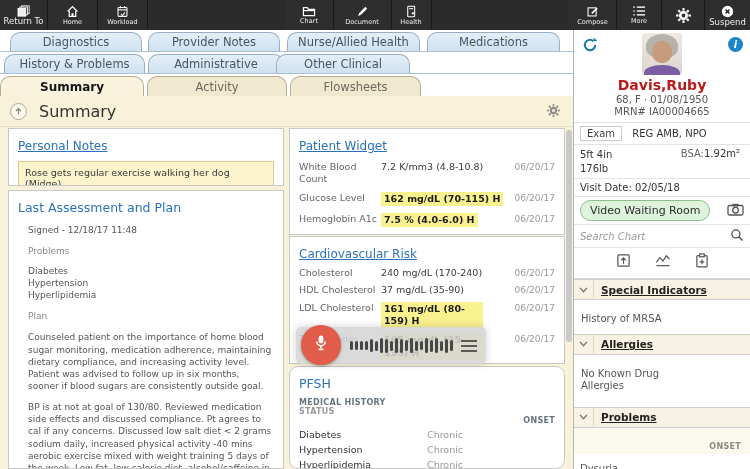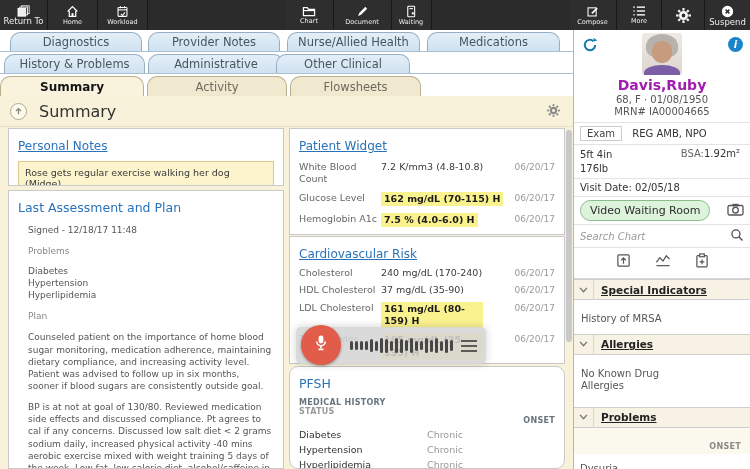--- a/index.html
+++ b/index.html
@@ -82,21 +82,21 @@
     border-left:1px solid #b5b5b5; overflow:hidden; z-index:10; }
   .rp-refresh { position:absolute; left:8px; top:7px; cursor:pointer; }
   .rp-info { position:absolute; right:7px; top:7px; width:15px; height:15px; border-radius:50%;
     background:#1a85c7; color:#fff; font-size:10px; font-weight:bold; font-style:italic;
     display:flex; align-items:center; justify-content:center; cursor:pointer; }
   .photo { margin:3px auto 0; width:40px; height:42px; border-radius:3px; position:relative; overflow:hidden;
     background:linear-gradient(#efe9e4,#ddd5ce); }
   .photo .hair { position:absolute; left:4px; top:1px; width:32px; height:24px; border-radius:50% 50% 40% 40%; background:#b7b2ac; }
   .photo .face { position:absolute; left:10px; top:8px; width:20px; height:22px; border-radius:45%; background:#c79b7e; }
   .photo .body { position:absolute; left:2px; bottom:-6px; width:36px; height:16px; border-radius:50% 50% 0 0; background:#7b5ea6; }
-  .rp-name { text-align:center; margin-top:2px; font-size:14px; font-weight:bold; color:#a21caf; }
+  .rp-name { text-align:center; margin-top:2px; font-size:14px; font-weight:bold; color:#b91c1c; }
   .rp-demo { text-align:center; margin-top:1px; font-size:10px; color:#555; }
   .rp-mrn  { text-align:center; margin-top:1px; font-size:10px; color:#555; }
   .rp-row { padding:3px 6px; border-bottom:1px solid #e4e4e4; font-size:10px; color:#333; }
   .rp-row.first { border-top:1px solid #e4e4e4; margin-top:5px; }
   .exam-badge { display:inline-block; border:1px solid #ccc; background:#fff; padding:1px 6px; margin-right:7px; color:#444; }
   .vitals { display:flex; }
   .vit-left div { line-height:1.35; }
   .vit-right { margin-left:auto; padding-right:4px; }
   .vit-right .lbl { color:#666; }
   .video-row { display:flex; align-items:center; }
@@ -177,21 +177,21 @@
       <span class="tb-label">Document</span>
     </div>
     <div class="tb-btn" style="width:40px">
       <span>
         <svg width="12" height="13" viewBox="0 0 14 16" fill="none" stroke="#fff" stroke-width="1.3">
             <rect x="3" y="1.5" width="8.5" height="13" rx="1"></rect>
             <rect x="8" y="9" width="2.5" height="2.5" fill="#fff" stroke="none"></rect>
             <line x1="5" y1="4.5" x2="9.5" y2="4.5"></line>
           </svg>
       </span>
-      <span class="tb-label">Waiting</span>
+      <span class="tb-label">Health</span>
     </div>
     <div class="tb-spacer"></div>
     <div class="tb-btn" style="width:48px">
       <span>
         <svg width="13" height="13" viewBox="0 0 16 16" fill="none" stroke="#fff" stroke-width="1.3">
             <rect x="2.5" y="3.5" width="10" height="10"></rect>
             <path d="M6.5 9.5 L13 3 L14.5 4.5 L8 11 Z" fill="#fff" stroke="none"></path>
           </svg>
       </span>
       <span class="tb-label">Compose</span>

